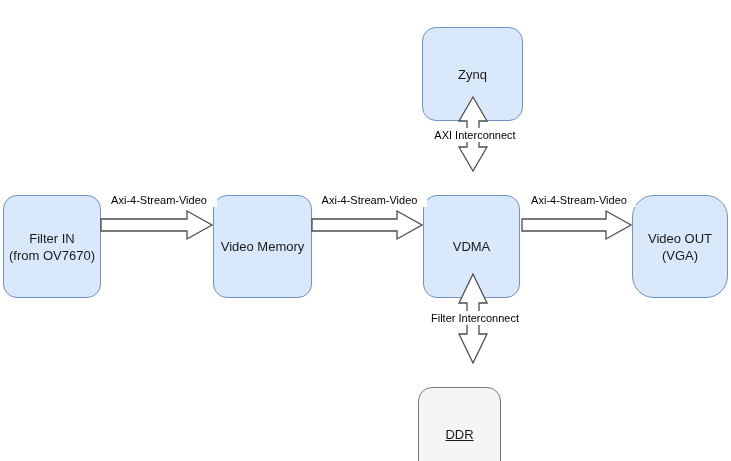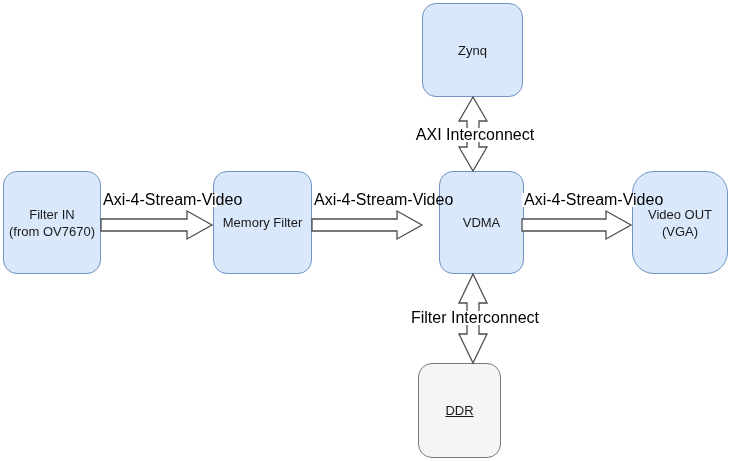--- a/index.html
+++ b/index.html
@@ -20,32 +20,33 @@
     box-sizing: border-box;
     border-radius: 14px;
     display: flex;
     align-items: center;
     justify-content: center;
     text-align: center;
     font-size: 13px;
     line-height: 17px;
     color: #1a1a1a;
     white-space: pre-line;
+    margin-top: 24px;
   }
   .node.blue {
     background: #dae8fc;
     border: 1.4px solid #7093c4;
   }
   .node.grey {
     background: #f5f5f5;
     border: 1.4px solid #76797c;
   }
   .edge-label {
     position: absolute;
-    font-size: 16px;
+    font-size: 11px;
     line-height: 14px;
     color: #000000;
     background: #ffffff;
     white-space: nowrap;
     text-align: center;
     padding: 0 2px;
   }
   .arrow {
     position: absolute;
   }
@@ -64,24 +65,24 @@
 <body>
 
 <div id="canvas">
 
   <div class="node blue" style="left:3px; top:171px; width:98px; height:103px;">
     <span>Filter IN
 (from OV7670)</span>
   </div>
 
   <div class="node blue" style="left:213px; top:171px; width:99px; height:103px;">
-    <span>Memory Filter</span>
+    <span>Video Memory</span>
   </div>
 
-  <div class="node blue" style="left:439px; top:171px; width:85px; height:103px;">
+  <div class="node blue" style="left:423px; top:171px; width:97px; height:103px;">
     <span>VDMA</span>
   </div>
 
   <div class="node blue" style="left:632px; top:171px; width:96px; height:103px;border-radius:22px;">
     <span>Video OUT
 (VGA)</span>
   </div>
 
   <div class="node blue" style="left:422px; top:3px; width:101px; height:94px;">
     <span>Zynq</span>

